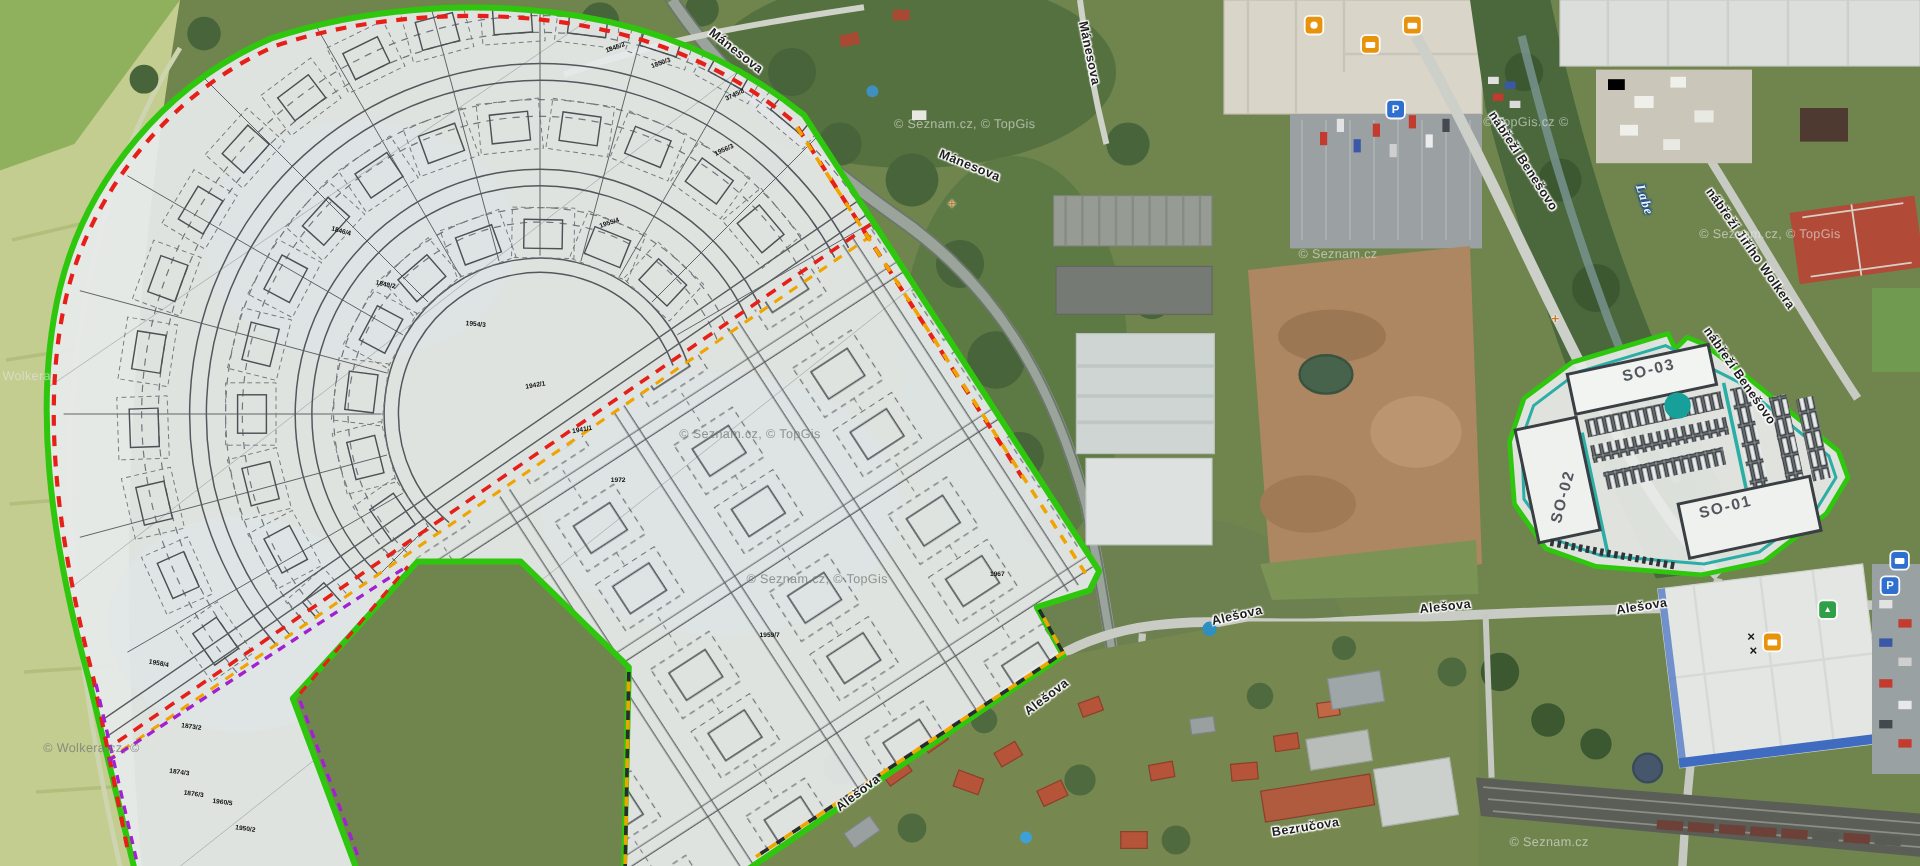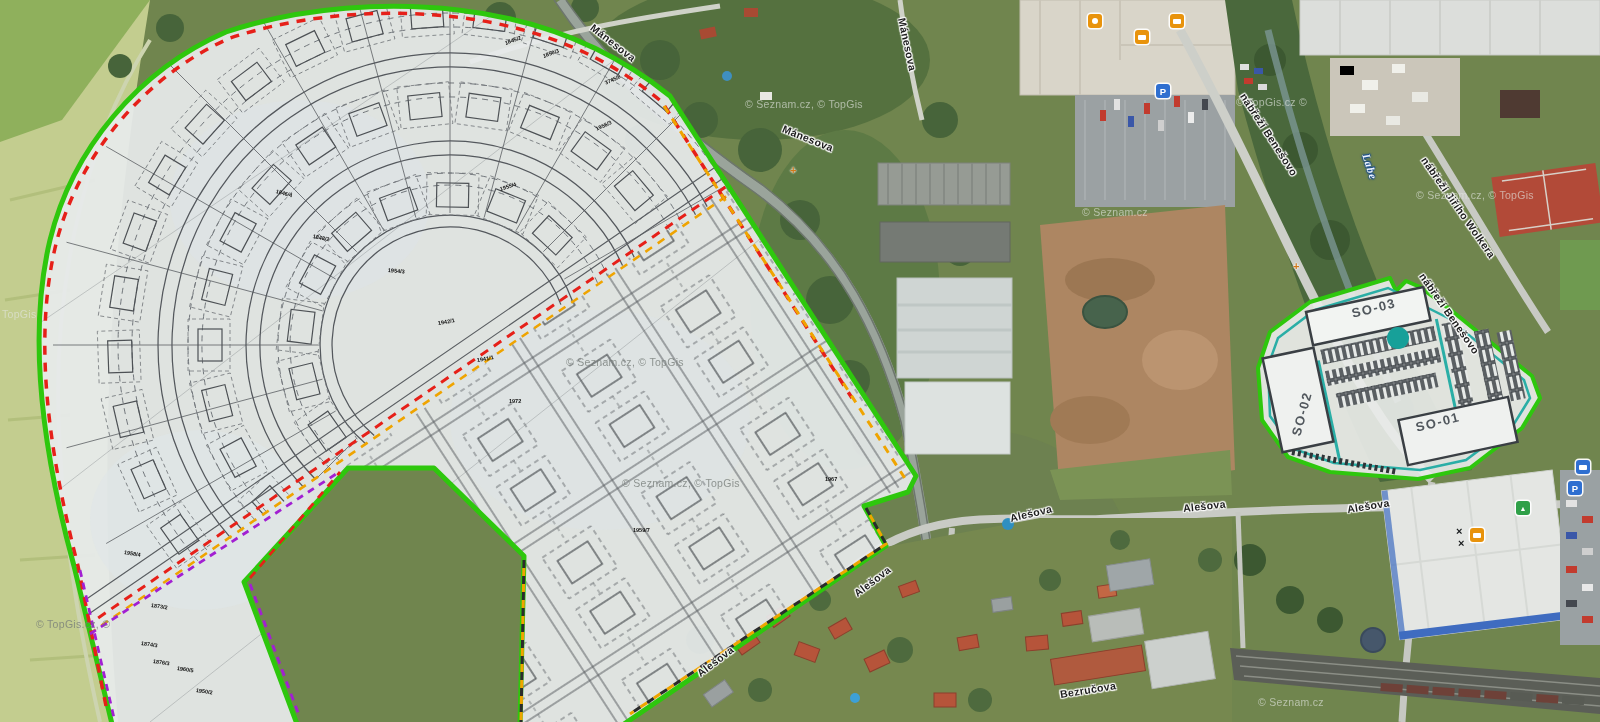--- a/index.html
+++ b/index.html
@@ -430,22 +430,22 @@
   <div class="lbl plabel" style="left:153px;top:658px;transform:rotate(8deg)">1876/3</div>
   <div class="lbl plabel" style="left:177px;top:665px;transform:rotate(8deg)">1960/5</div>
   <div class="lbl plabel" style="left:196px;top:687px;transform:rotate(8deg)">1950/2</div>
 
   <div class="lbl wmark wm-photo" style="left:745px;top:98px">© Seznam.cz, © TopGis</div>
   <div class="lbl wmark wm-plan" style="left:566px;top:356px">© Seznam.cz, © TopGis</div>
   <div class="lbl wmark wm-plan" style="left:622px;top:477px">© Seznam.cz, © TopGis</div>
   <div class="lbl wmark wm-photo" style="left:1416px;top:189px">© Seznam.cz, © TopGis</div>
   <div class="lbl wmark wm-photo" style="left:1082px;top:206px">© Seznam.cz</div>
   <div class="lbl wmark wm-photo" style="left:1258px;top:696px">© Seznam.cz</div>
-  <div class="lbl wmark wm-plan" style="left:36px;top:618px">© TopGis.cz, ©</div>
-  <div class="lbl wmark wm-photo" style="left:2px;top:308px">TopGis</div>
+  <div class="lbl wmark wm-plan" style="left:36px;top:618px">© Wolkera.cz, ©</div>
+  <div class="lbl wmark wm-photo" style="left:2px;top:308px">Wolkera</div>
   <div class="lbl wmark wm-photo" style="left:1236px;top:96px">© TopGis.cz ©</div>
 </div>
 
 <div>
   <div class="badge b-blue" style="left:1156px;top:84px">
         <span>P</span>
       </div>
   <div class="badge b-blue" style="left:1568px;top:481px">
         <span>P</span>
       </div>

